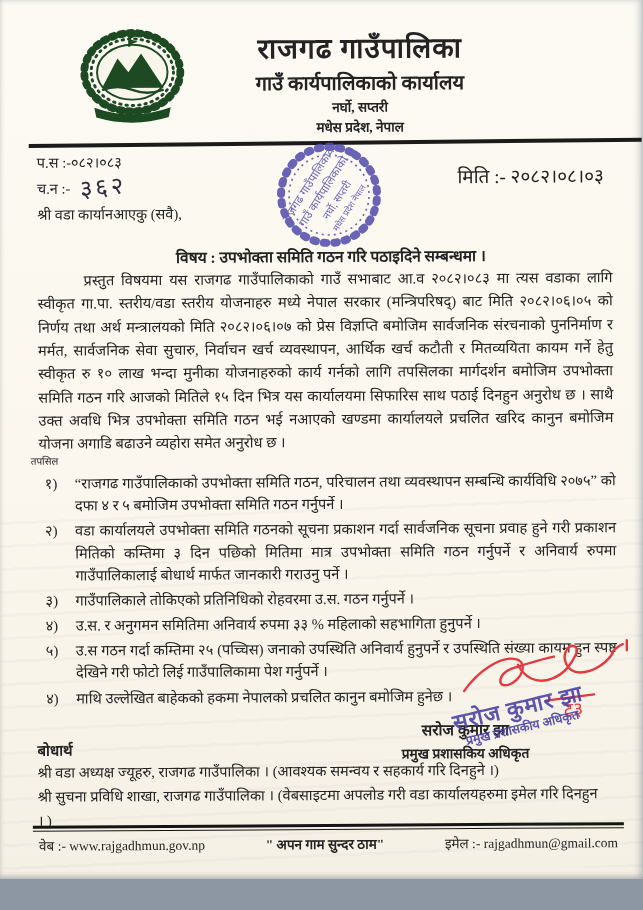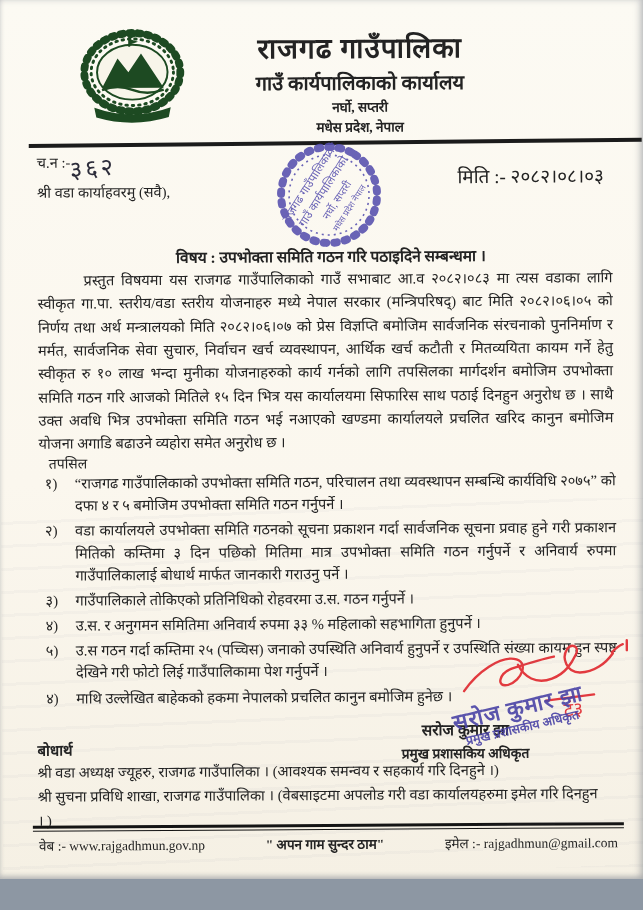--- a/index.html
+++ b/index.html
@@ -19,30 +19,30 @@
     background:repeating-linear-gradient(178deg,transparent 0 20px,rgba(110,115,140,.045) 20px 23px);}
   
   .logo{position:absolute;left:80px;top:26px;width:108px;height:96px;}
   .head-text{position:absolute;left:120px;right:40px;top:28px;text-align:center;}
   .muni{font-size:28px;font-weight:700;letter-spacing:1px;}
   .office{font-size:20px;font-weight:700;margin-top:3px;}
   .addr{font-size:13.5px;font-weight:700;margin-top:2px;}
   .head-rule{position:absolute;left:30px;right:0;top:141px;height:3.5px;background:#1b1b1b;transform:rotate(-0.25deg);}
   
   .ref{position:absolute;left:38px;top:151px;font-size:14.5px;line-height:1.5;}
-  .chalani-row{display:flex;align-items:flex-start;height:30px;}
+  .chalani-row{display:flex;align-items:center;gap:10px;height:30px;}
   .chalani-val{font-size:24px;letter-spacing:3px;color:#2c2c3a;transform:rotate(-5deg) translateY(-2px);font-weight:400;}
   .date{position:absolute;right:38px;top:152px;font-size:19px;margin-top:12px;}
   
   .seal{position:absolute;left:255px;top:134px;width:150px;height:122px;opacity:.88;}
   
   .subject{position:absolute;left:60px;right:40px;top:245px;text-align:center;font-size:15.5px;font-weight:700;}
   
   .para{position:absolute;left:38px;right:30px;top:268px;font-size:14.6px;line-height:1.6;text-align:justify;text-indent:46px;}
-  .tapsil-label{position:absolute;left:48px;top:452px;font-size:14px;}
+  .tapsil-label{position:absolute;left:30px;top:452px;font-size:10px;}
   .list{position:absolute;left:44px;right:28px;top:471px;font-size:14.6px;line-height:1.52;}
   .li{display:flex;gap:8px;margin-bottom:3px;}
   .li .num{flex:0 0 22px;}
   .li .txt{flex:1;text-align:justify;}
   
   .scrawl{position:absolute;left:458px;top:638px;width:180px;height:88px;}
   .sig-block{position:absolute;left:368px;top:719px;width:190px;text-align:center;}
   .sig-name{font-size:15.5px;font-weight:700;}
   .sig-title{font-size:13.8px;font-weight:700;margin-top:3px;}
   .name-stamp{position:absolute;left:447px;top:708px;transform:rotate(-13deg);transform-origin:left top;
@@ -80,25 +80,26 @@
 
     <div class="head-text">
       <div class="muni">राजगढ गाउँपालिका</div>
       <div class="office">गाउँ कार्यपालिकाको कार्यालय</div>
       <div class="addr">नर्घो, सप्तरी</div>
       <div class="addr">मधेस प्रदेश, नेपाल</div>
     </div>
     <div class="head-rule"></div>
 
     <div class="ref">
+      <div>प.स :-०८२।०८३</div>
       <div class="chalani-row">
         <span>च.न :-</span>
         <span class="chalani-val">३६२</span>
       </div>
-      <div>श्री वडा कार्याहवरमु (सवै),</div>
+      <div>श्री वडा कार्यानआएकु (सवै),</div>
     </div>
     <div class="date">मिति :- २०८२।०८।०३</div>
 
     <svg class="seal" viewBox="0 0 150 122">
       <g transform="rotate(-57 75 61)" fill="none" stroke="#564fae">
         <circle cx="75" cy="61" r="48" stroke-width="8" stroke-dasharray="2.5 8" stroke-linecap="round"></circle>
         <circle cx="75" cy="61" r="40" stroke-width="1.6" stroke-dasharray="2 4"></circle>
         <g stroke="none" fill="#564fae" text-anchor="middle" font-family="'Liberation Serif',serif">
           <text x="75" y="42" font-size="11.5">राजगढ गाउँपालिकाको</text>
           <text x="75" y="58" font-size="11.5">गाउँ कार्यपालिकाको</text>

